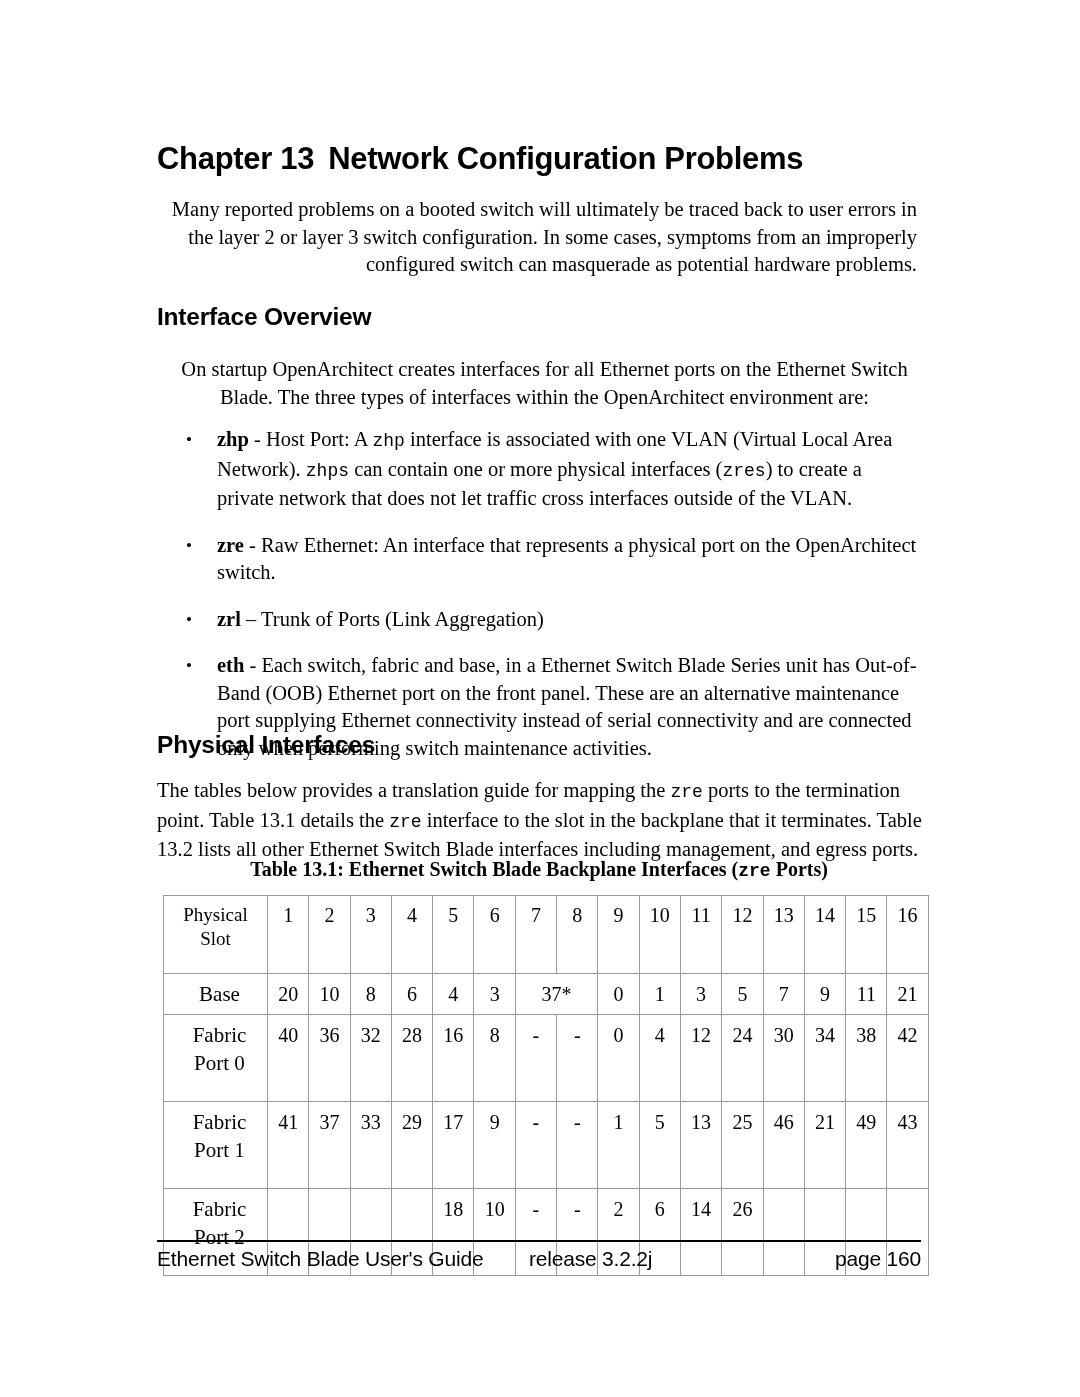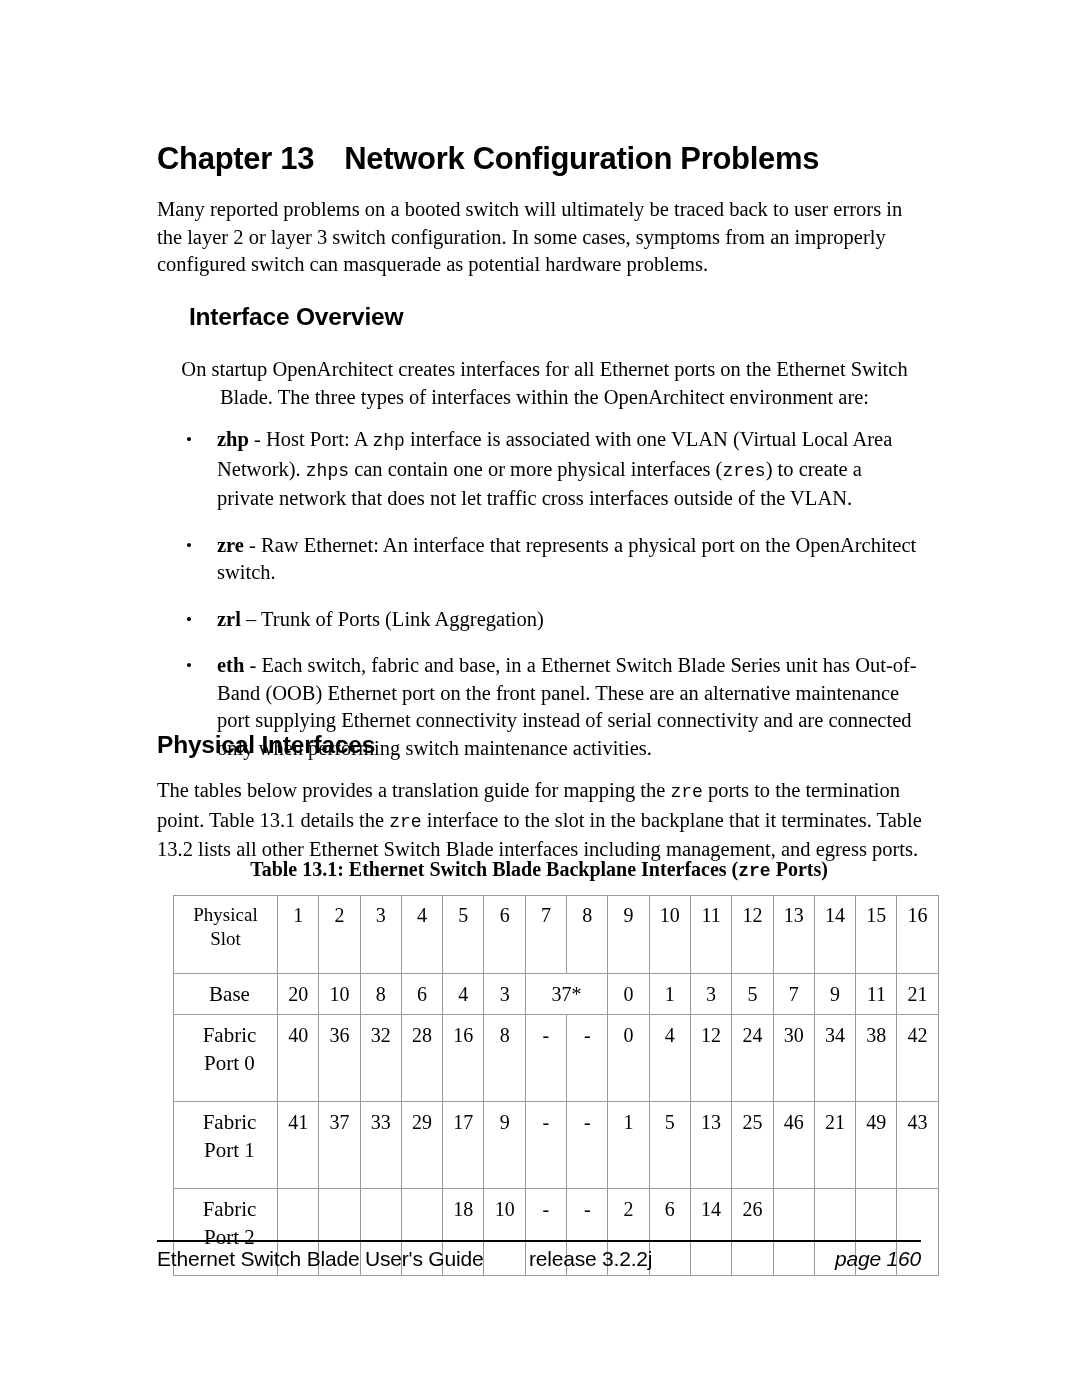--- a/index.html
+++ b/index.html
@@ -30,44 +30,44 @@
     top: 140px;
     width: 790px;
     font-family: "Liberation Sans", "DejaVu Sans", sans-serif;
     font-weight: bold;
     font-size: 31px;
     letter-spacing: -0.3px;
     line-height: 38px;
     color: #000;
     white-space: nowrap;
   }
-  .chapter-title .ch-num { margin-right: 30px; }
+  .chapter-title .ch-num { margin-right: 14px; }
 
   
   .intro-para {
     position: absolute;
     left: 157px;
     top: 196px;
     width: 760px;
     font-size: 20.5px;
     line-height: 27.5px;
-    text-align: left;
+    text-align: right;
   }
 
   
   .section-heading {
     position: absolute;
     font-family: "Liberation Sans", "DejaVu Sans", sans-serif;
     font-weight: bold;
     font-size: 24.5px;
     letter-spacing: -0.2px;
     color: #000;
     white-space: nowrap;
   }
-  #heading-interface-overview { left: 157px; top: 303px; margin-left: 32px; }
+  #heading-interface-overview { left: 157px; top: 303px; }
   #heading-physical-interfaces { left: 157px; top: 731px; }
 
   
   .body-para {
     position: absolute;
     font-size: 20.5px;
     line-height: 27.5px;
   }
   #para-interface-intro { left: 157px; top: 356px; width: 775px; text-align: center; }
   #para-physical-intro  { left: 157px; top: 777px; width: 790px; }
@@ -108,21 +108,21 @@
     text-align: center;
     font-size: 20px;
     font-weight: bold;
     white-space: nowrap;
   }
   .table-caption .mono { font-size: 18px; font-weight: bold; }
 
   
   table.port-table {
     position: absolute;
-    left: 173px;
+    left: 163px;
     top: 895px;
     width: 764px;
     border-collapse: collapse;
     table-layout: fixed;
     font-size: 19px;
   }
   table.port-table td,
   table.port-table th {
     border: 1px solid #9a9a9a;
     padding: 0;
@@ -177,21 +177,21 @@
     top: 1247px;
     width: 764px;
     height: 30px;
     font-family: "Liberation Sans", "DejaVu Sans", sans-serif;
     font-size: 21px;
     letter-spacing: -0.2px;
     white-space: nowrap;
   }
   .footer .f-guide { position: absolute; left: 0; top: 0; text-align: right; }
   .footer .f-release { position: absolute; left: 372px; top: 0; }
-  .footer .f-page { position: absolute; right: 0; top: 0; font-style: italic; }
+  .footer .f-page { position: absolute; right: 0; top: 0; }
 </style>
 </head>
 <body>
 
 <div class="page">
 
   <div class="chapter-title">
     <span class="ch-num">Chapter 13</span><span>Network Configuration Problems</span>
   </div>
 

